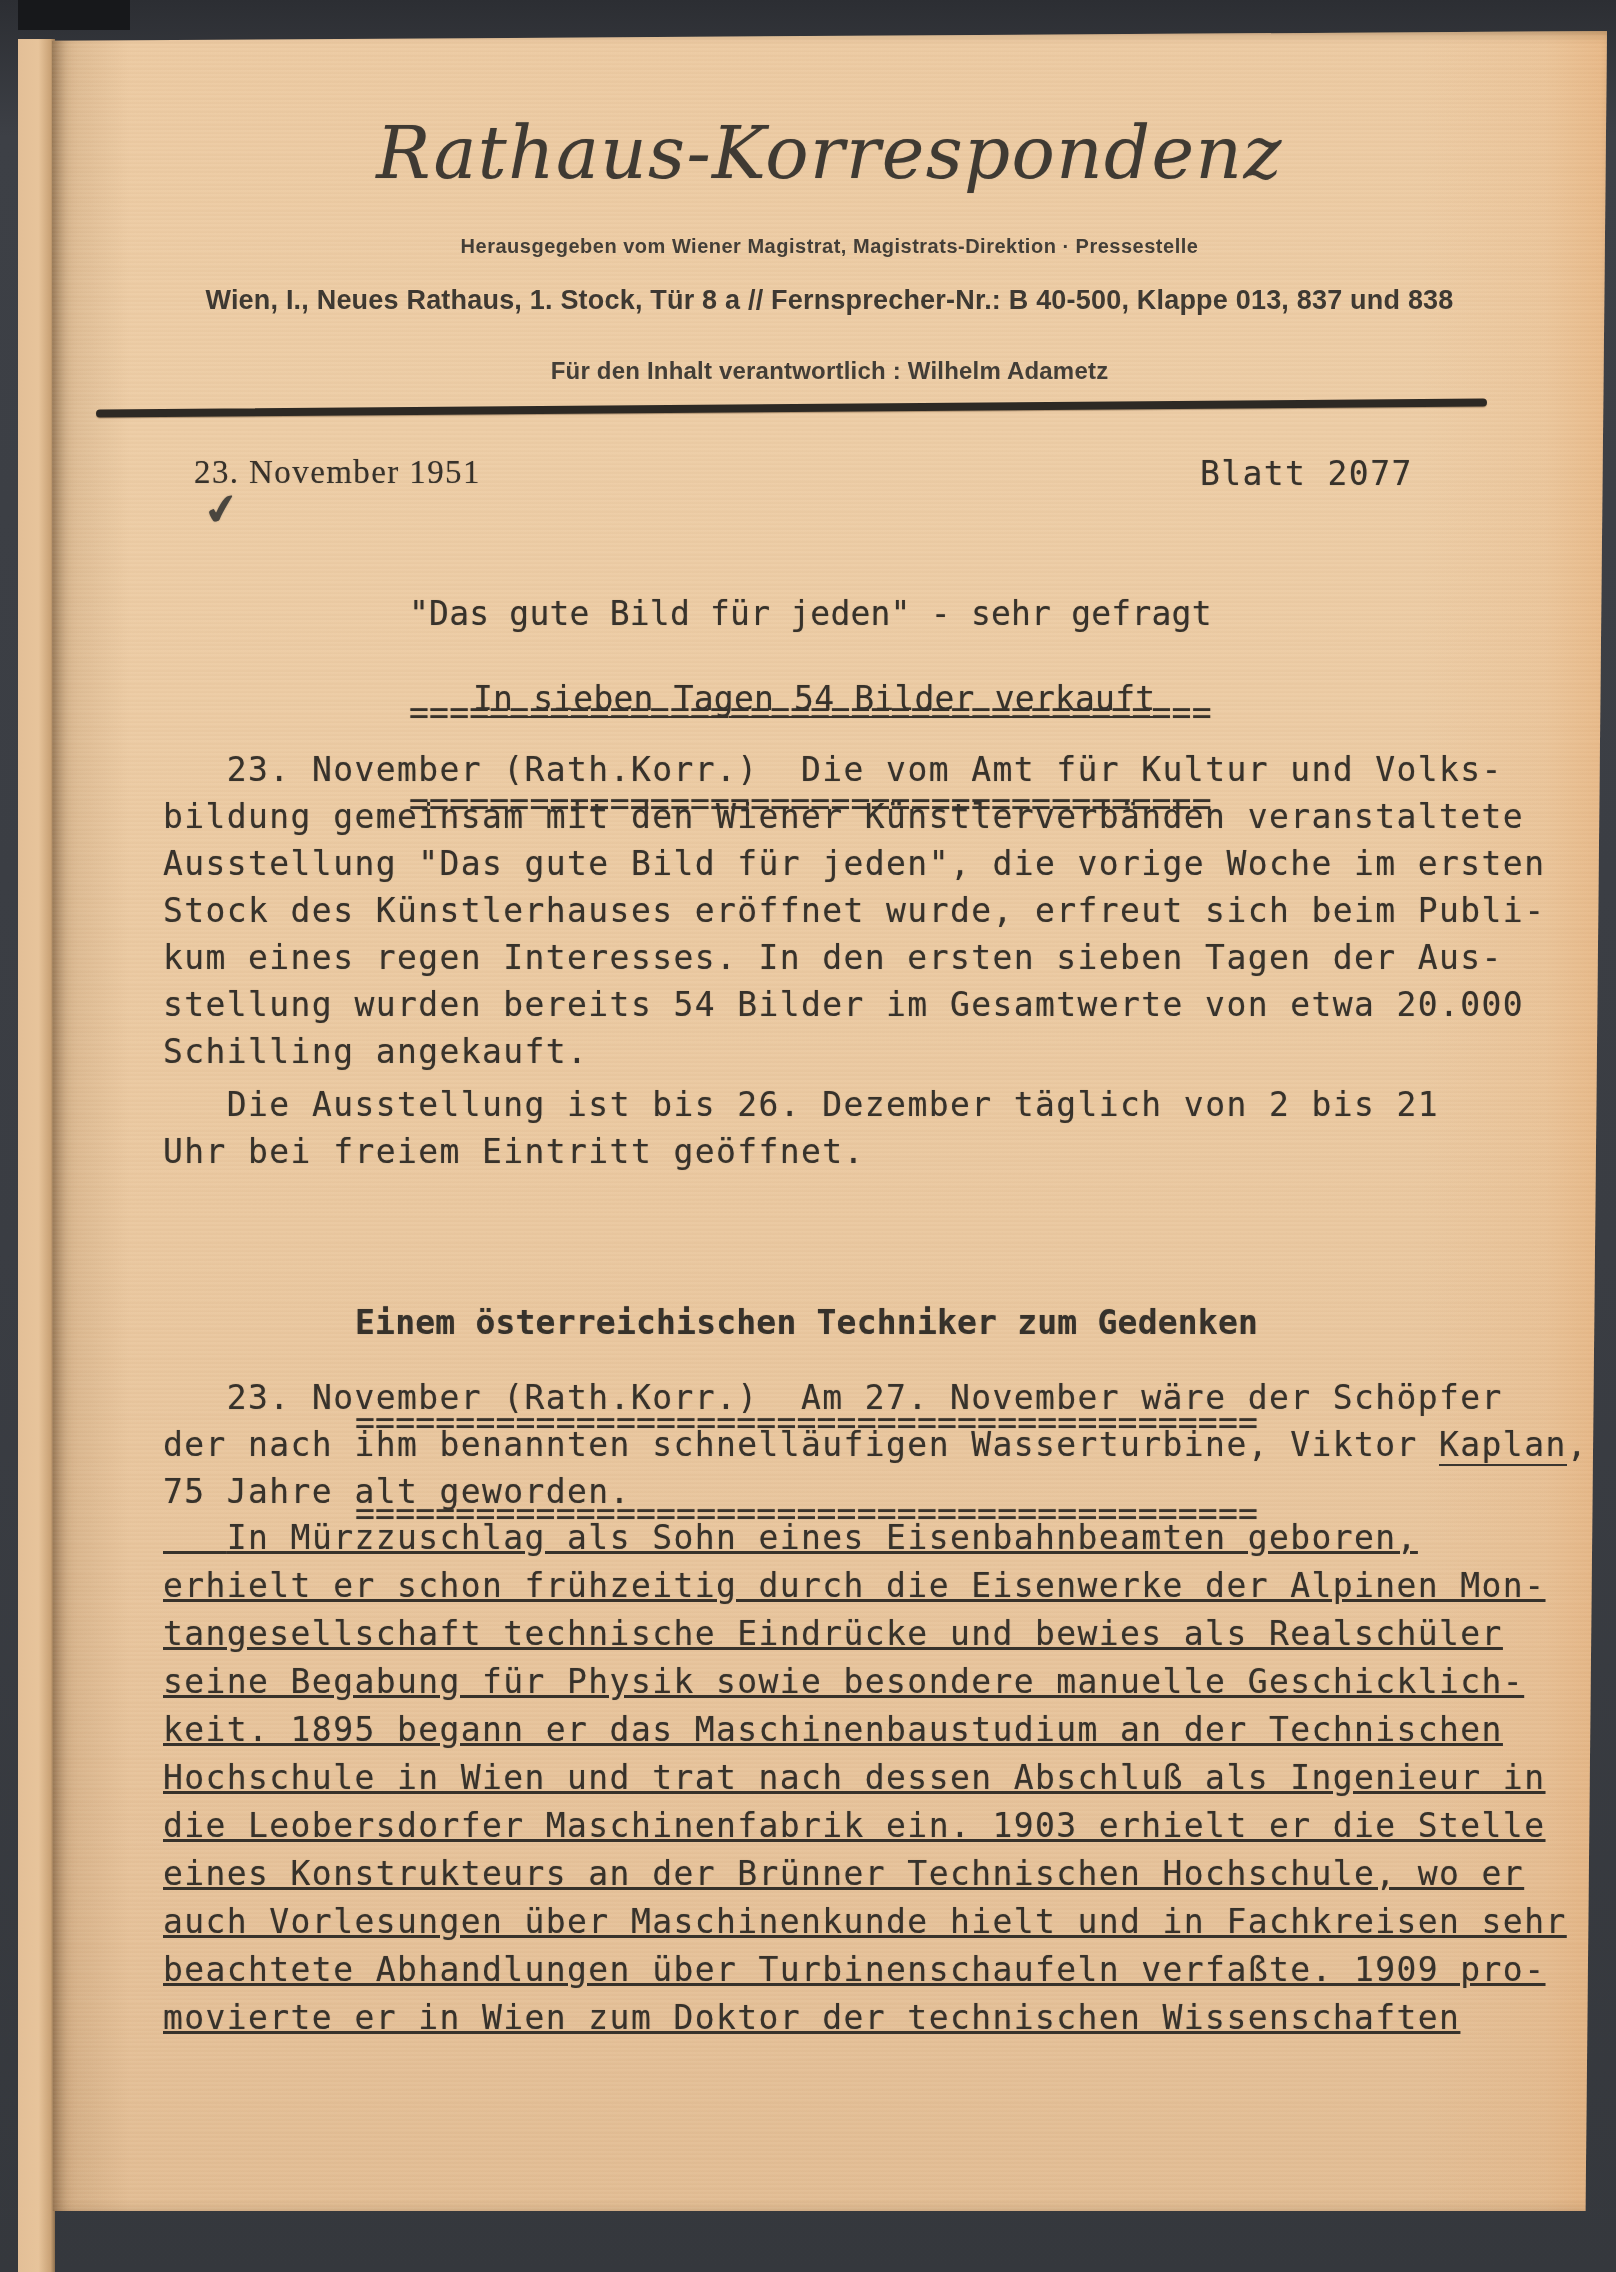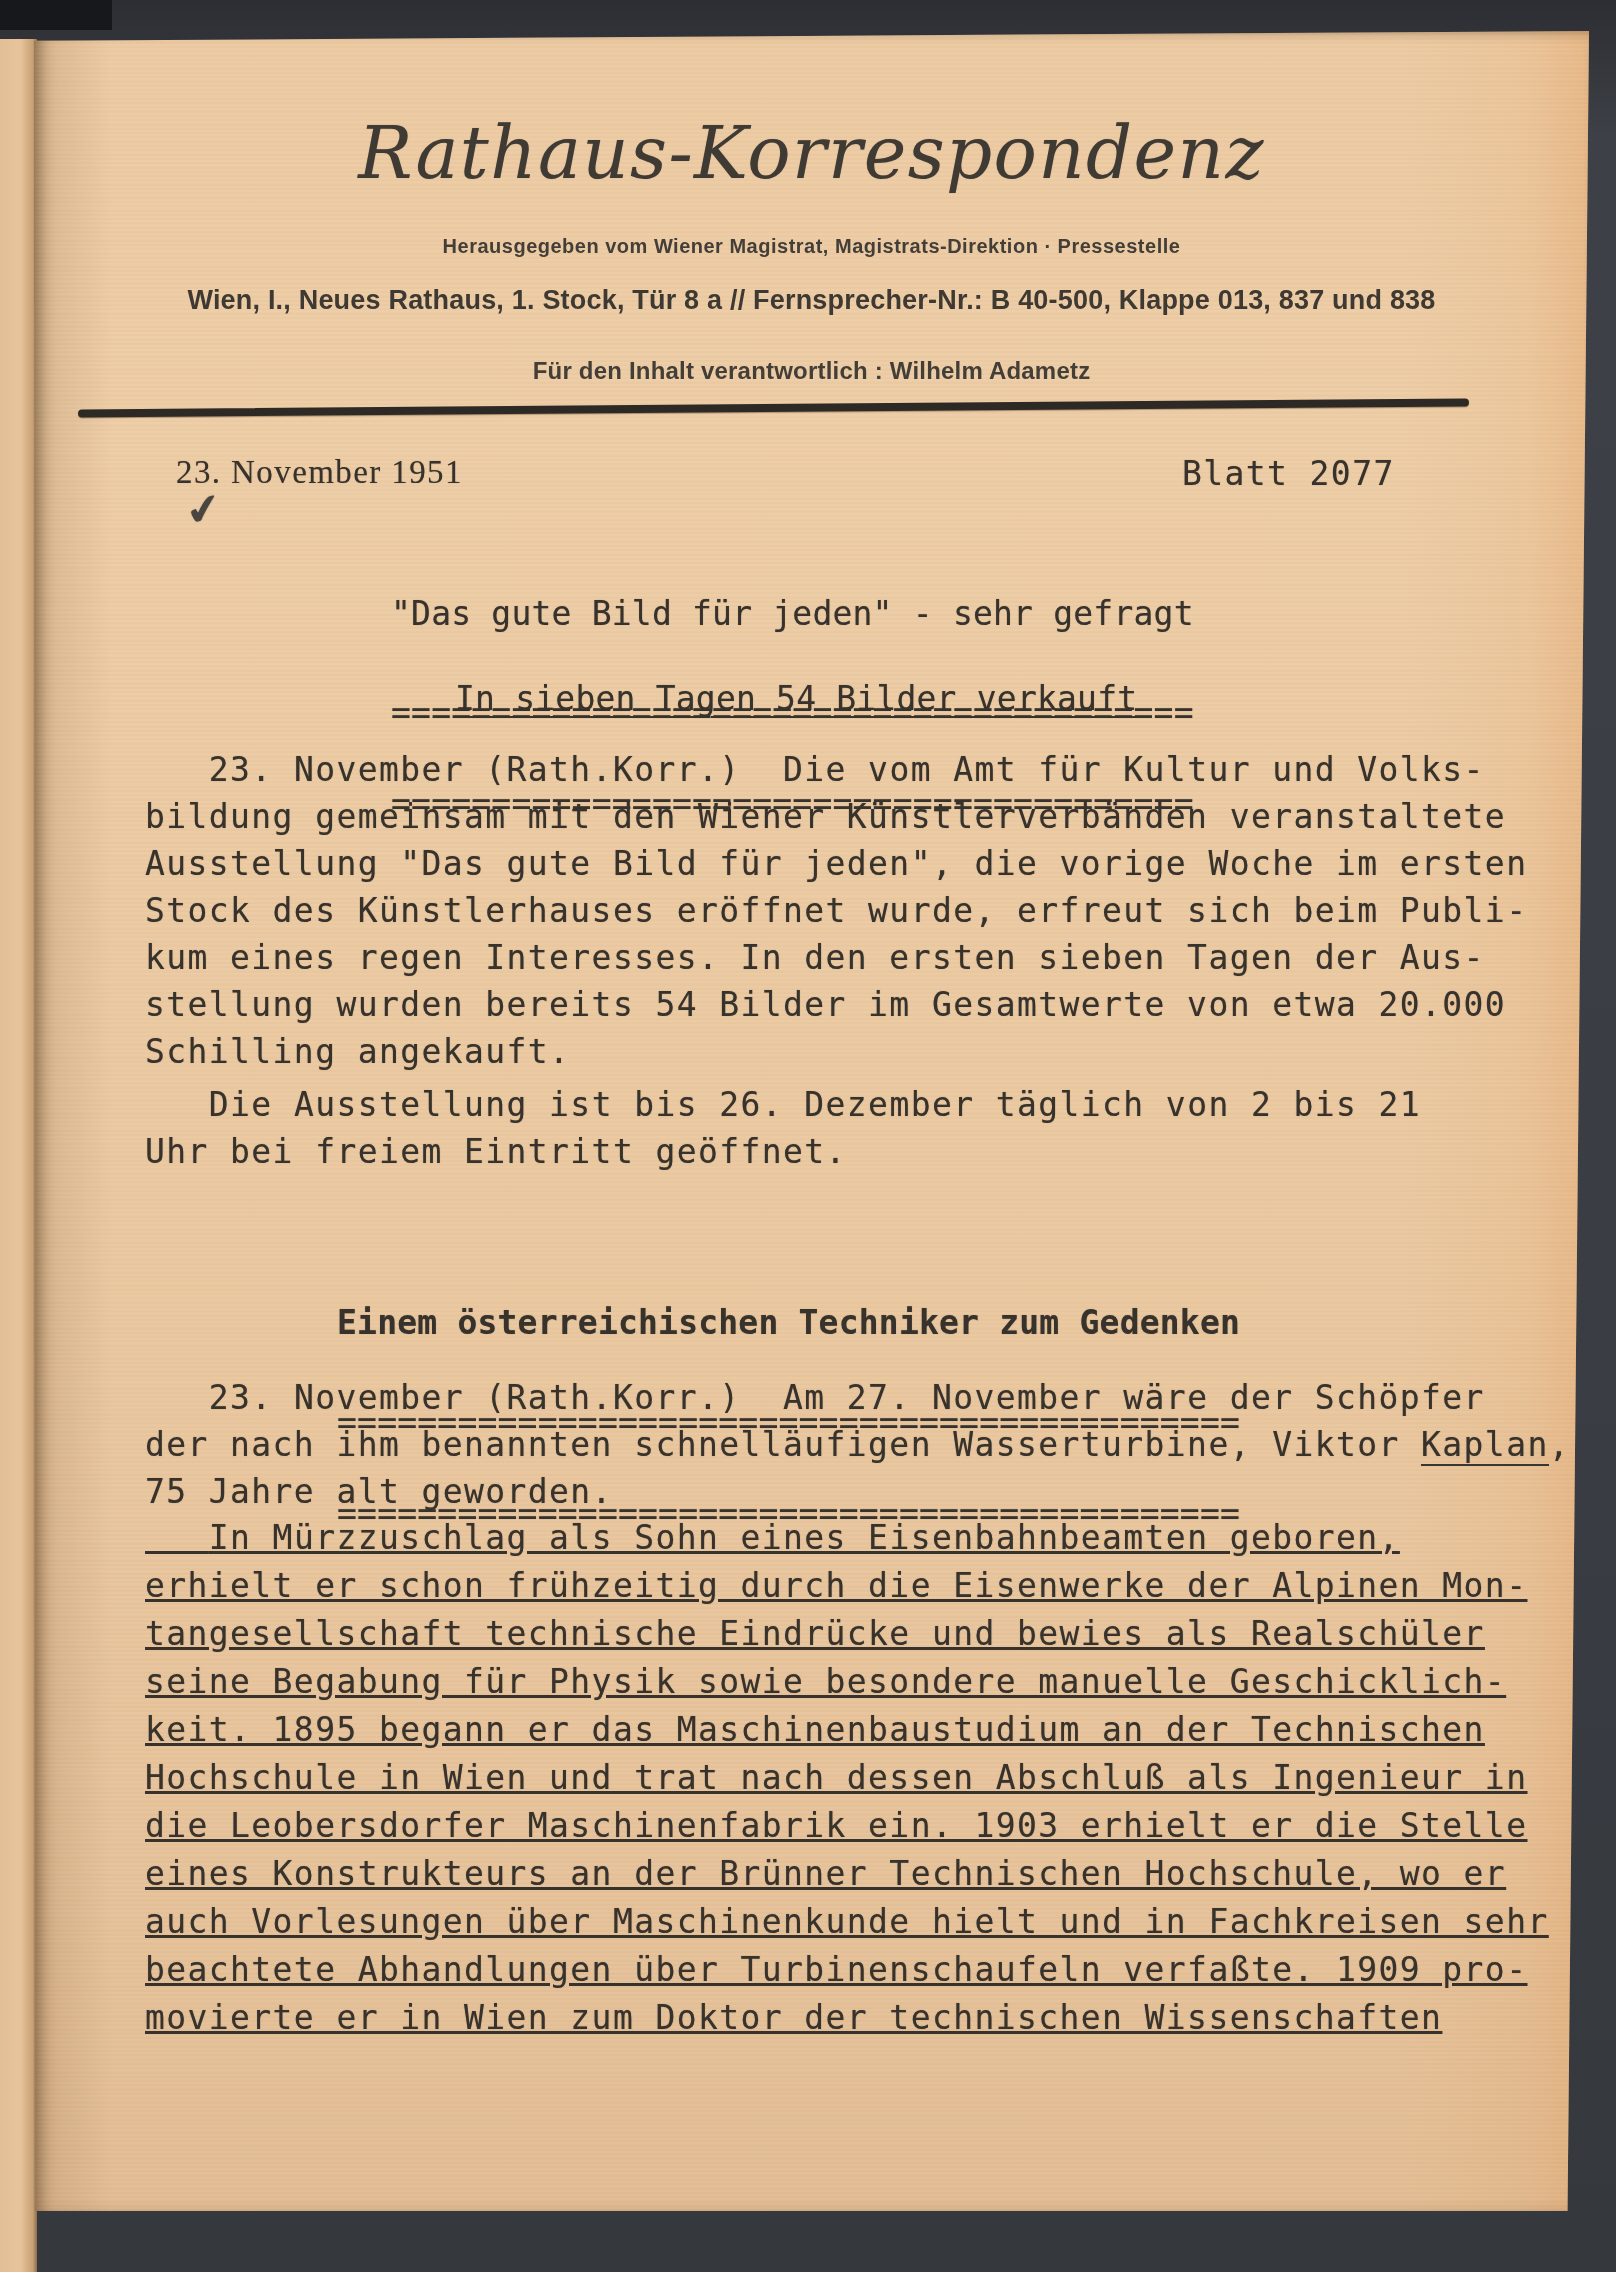--- a/index.html
+++ b/index.html
@@ -8,20 +8,21 @@
     width: 1617px;
     height: 2273px;
     overflow: hidden;
     background: linear-gradient(180deg, #2c2e33 0%, #3d4046 6%, #3a3d43 55%, #35383d 100%);
     font-family: "Liberation Sans", sans-serif;
   }
   .scan {
     position: relative;
     width: 1501px;
     height: 2273px;
+    margin-left: 18px;
   }
   
   .corner-patch {
     position: absolute;
     left: 0; top: 0;
     width: 112px; height: 30px;
     background: #17181b;
   }
   
   .page-under-edge {

